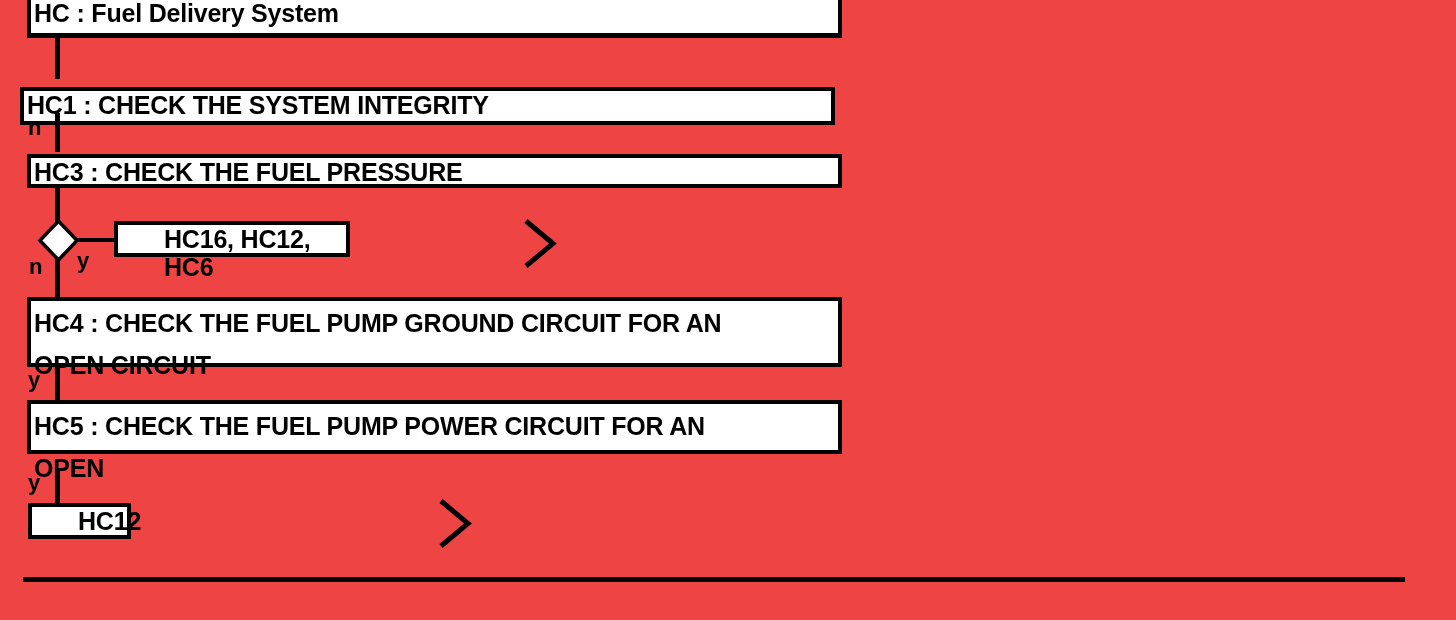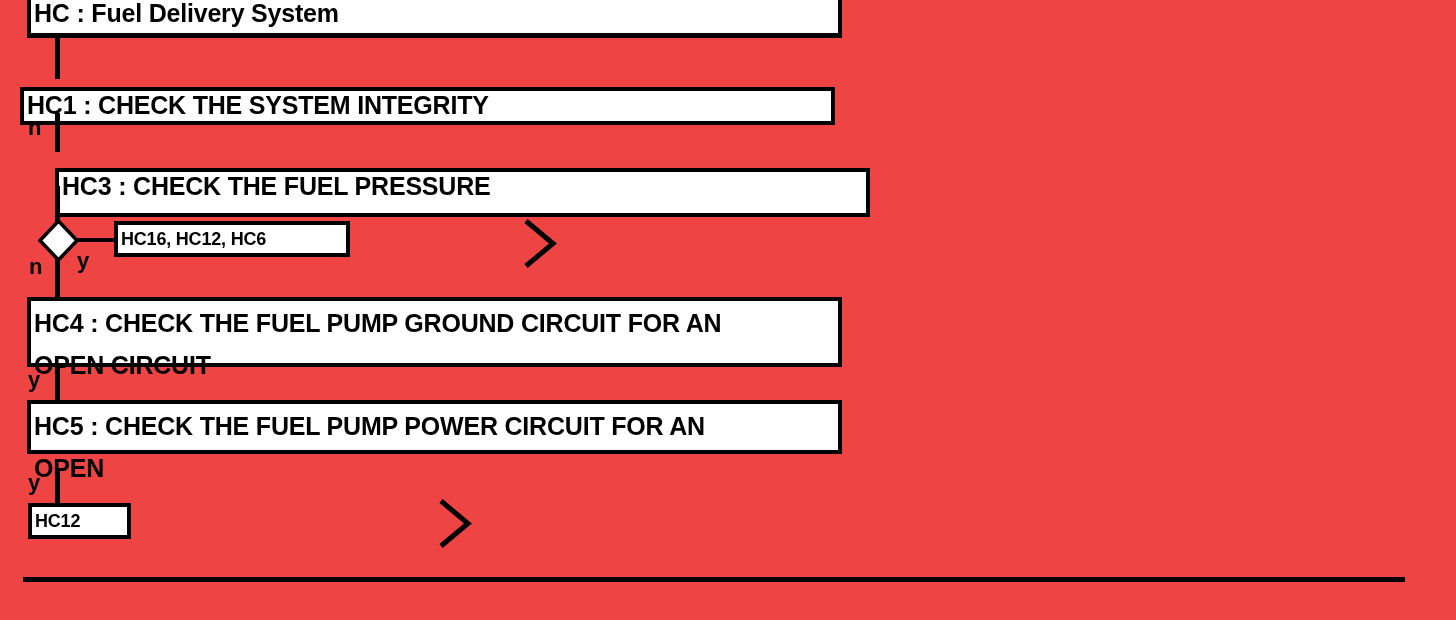--- a/index.html
+++ b/index.html
@@ -52,23 +52,24 @@
   .node.one-line .label { line-height: 26px; padding-top: 1px; }
 
   
   .node.two-line .label { line-height: 42px; padding-top: 1px; }
 
   
   .node.ref {
     border-width: 4px;
   }
   .node.ref .label {
-    font-size: 18px;
+    font-size: 25px;
     line-height: 28px;
     padding: 0 2px 0 3px;
+    margin-left: 43px;
   }
 
   
   .vline {
     position: absolute;
     background: #000000;
     width: 5px;
   }
   .hline {
     position: absolute;
@@ -113,21 +114,21 @@
 
   <div class="vline" style="left:55px; top:38px; height:41px;"></div>
 
   <div class="node one-line" style="left:20px; top:79px; width:815px; height:38px;margin-top:8px;">
     <span class="label">HC1 : CHECK THE SYSTEM INTEGRITY</span>
   </div>
 
   <div class="vline" style="left:55px; top:113px; height:39px;"></div>
   <div class="branch" style="left:28px; top:117px;">n</div>
 
-  <div class="node one-line" style="left:27px; top:168px; width:815px; height:49px;margin-left:28px;">
+  <div class="node one-line" style="left:27px; top:154px; width:815px; height:34px;">
     <span class="label">HC3 : CHECK THE FUEL PRESSURE</span>
   </div>
 
   <div class="vline" style="left:55px; top:186px; height:36px;"></div>
 
   <div class="diamond" style="left:37px; top:219px; width:43px; height:43px;">
     <svg width="43" height="43" viewBox="0 0 43 43" aria-hidden="true">
       <polygon points="21.5,2 40,21.5 21.5,41 3,21.5" fill="#ffffff" stroke="#000000" stroke-width="3.5"></polygon>
     </svg>
   </div>

